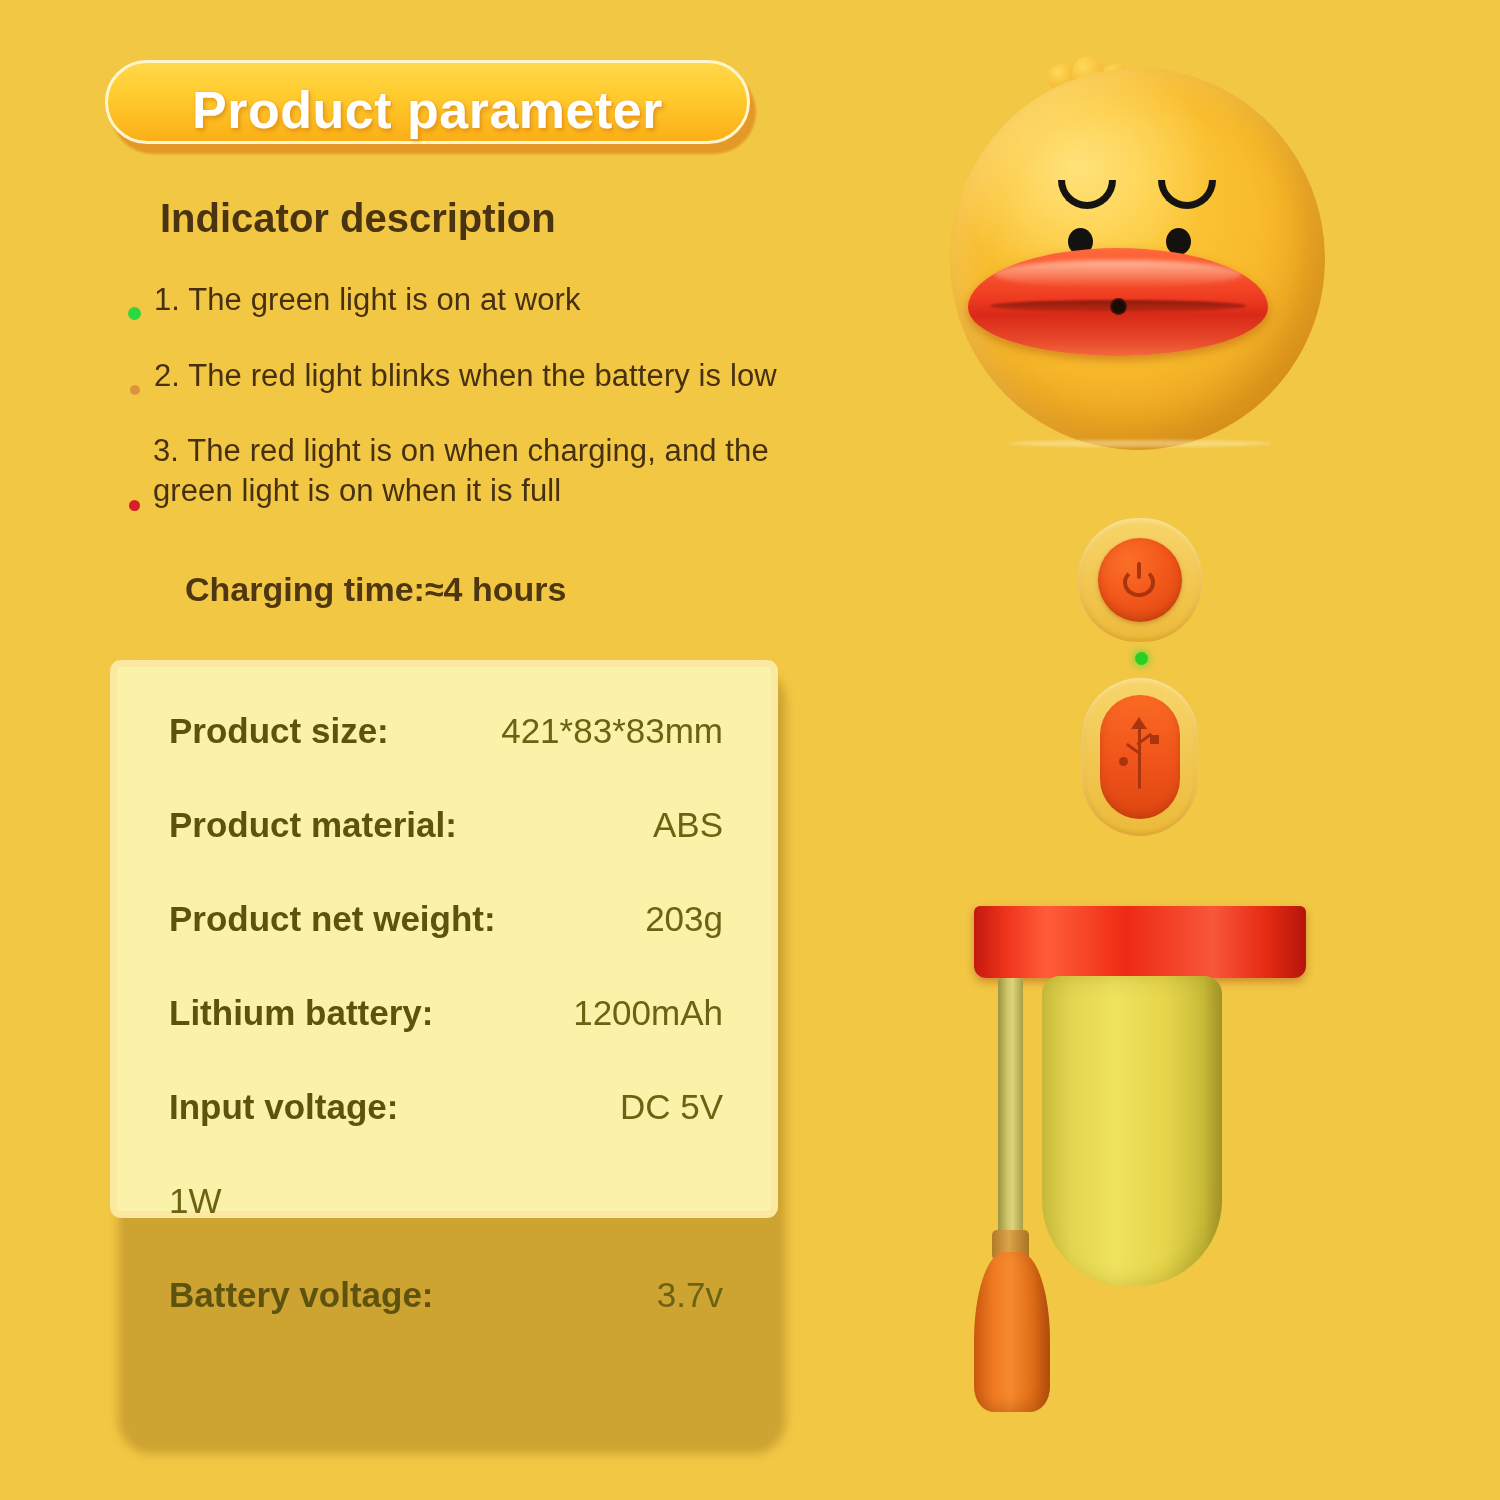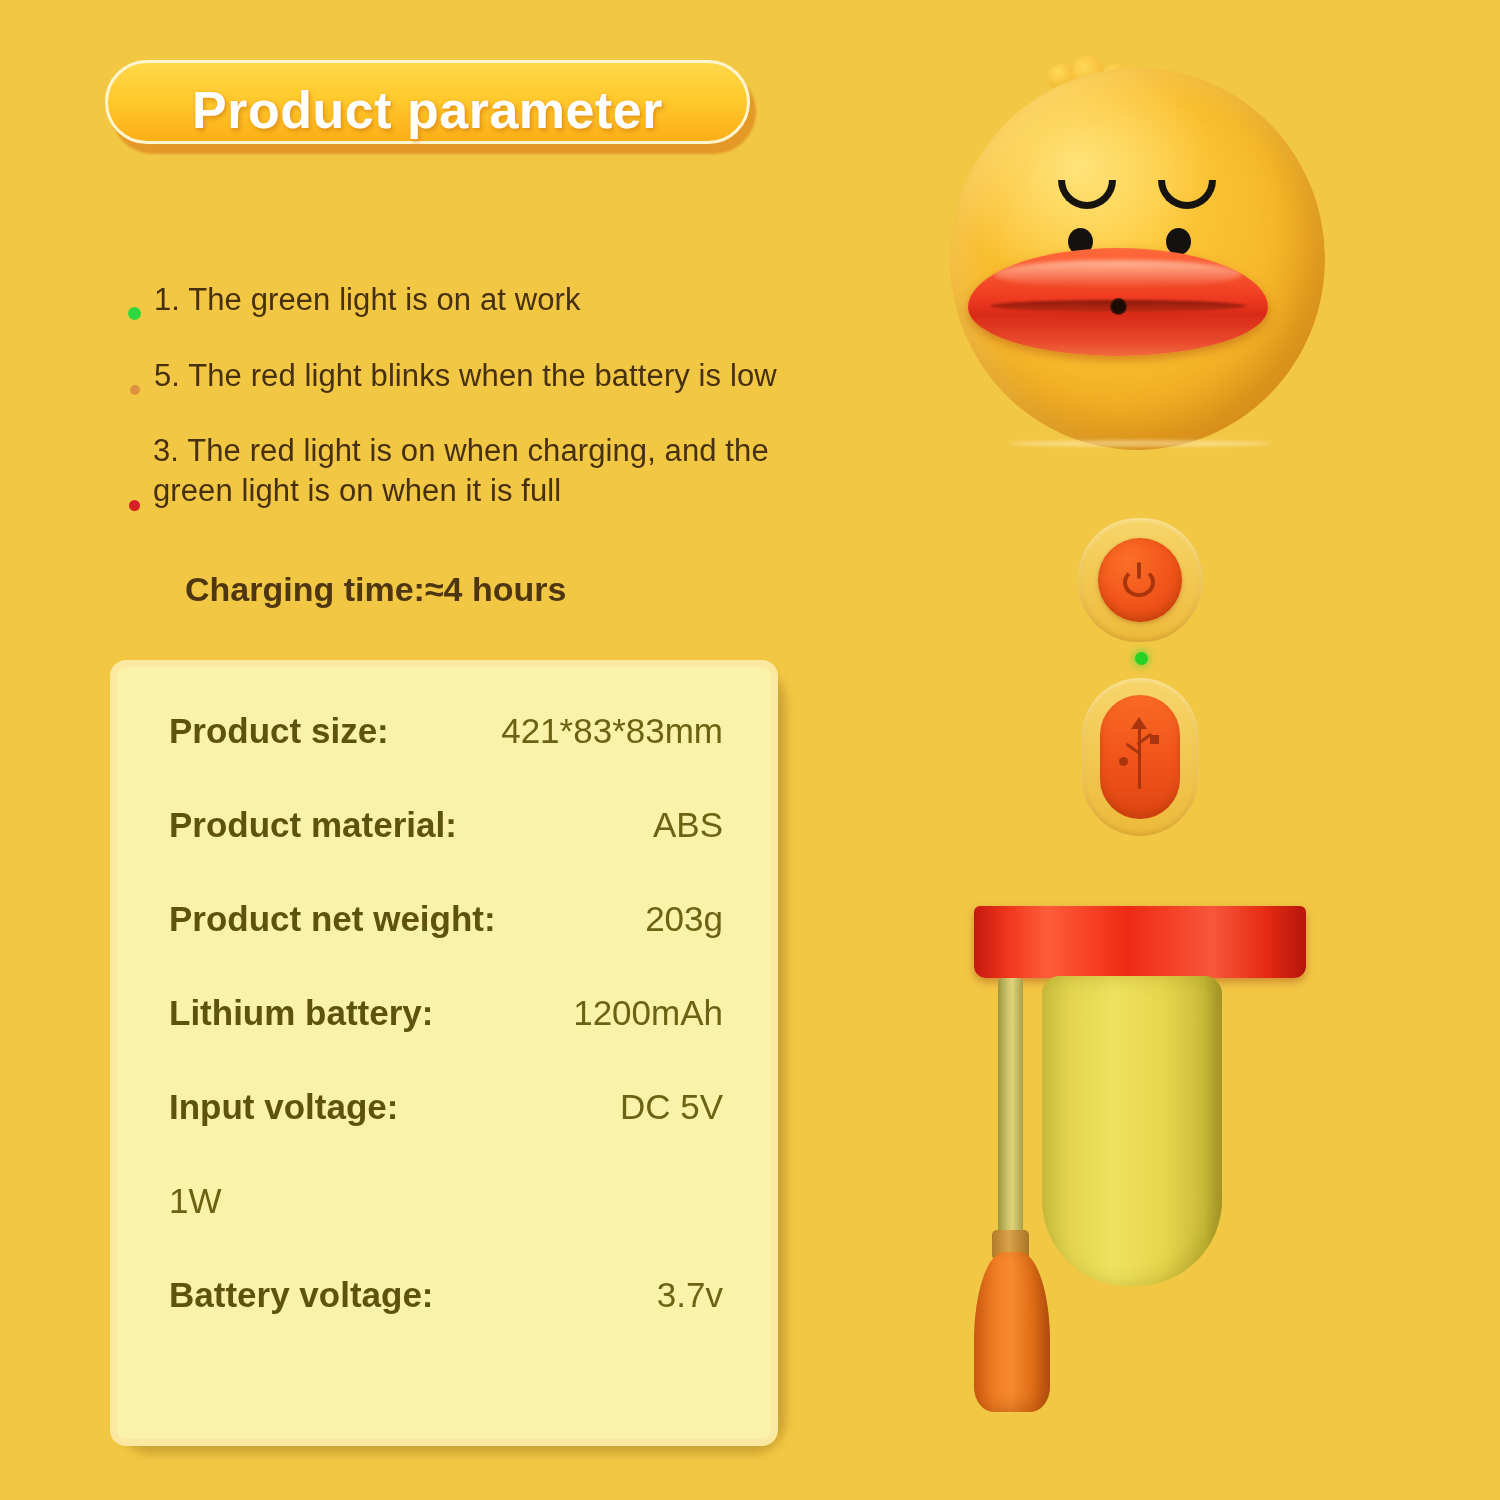--- a/index.html
+++ b/index.html
@@ -117,22 +117,22 @@
     height: 786px;
     border-radius: 34px;
     background: rgba(120,78,10,.30);
     filter: blur(5px);
   }
   .spec-card {
     position: absolute;
     left: 110px;
     top: 660px;
     width: 668px;
-    height: 786px;
-    border-radius: 16px;
+    height: 558px;
+    border-radius: 11px;
     background: #fbf2a9;
     border: 7px solid #fbe9a2;
     box-sizing: border-box;
     padding: 44px 48px 56px 52px;
   }
   .spec-row {
     display: flex;
     align-items: baseline;
     justify-content: space-between;
     height: 94px;
@@ -449,29 +449,30 @@
 
 <div class="page">
 
   <div class="banner-wrap">
     <div class="banner-shadow"></div>
     <div class="banner">
       <div class="banner-title">Product parameter</div>
     </div>
   </div>
 
+  <div class="indicator-heading">Indicator description</div>
 
   <div class="bullet-list">
     <div class="bullet-row">
       <span class="bullet-dot" style="width:13px;height:13px;background:#2bd93f;"></span>
       <span class="bullet-text">1. The green light is on at work</span>
     </div>
     <div class="bullet-row">
       <span class="bullet-dot" style="width:10px;height:10px;background:#e0913f;margin-left:2px;margin-right:14px;"></span>
-      <span class="bullet-text">5. The red light blinks when the battery is low</span>
+      <span class="bullet-text">2. The red light blinks when the battery is low</span>
     </div>
     <div class="bullet-row">
       <span class="bullet-dot" style="width:11px;height:11px;background:#d61f26;margin-left:1px;margin-right:13px;"></span>
       <span class="bullet-text" style="max-width:648px;display:inline-block;">3. The red light is on when charging, and the green light is on when it is full</span>
     </div>
   </div>
 
   <div class="charging-time">Charging time:≈4 hours</div>
 
   <div class="spec-shadow"></div>

